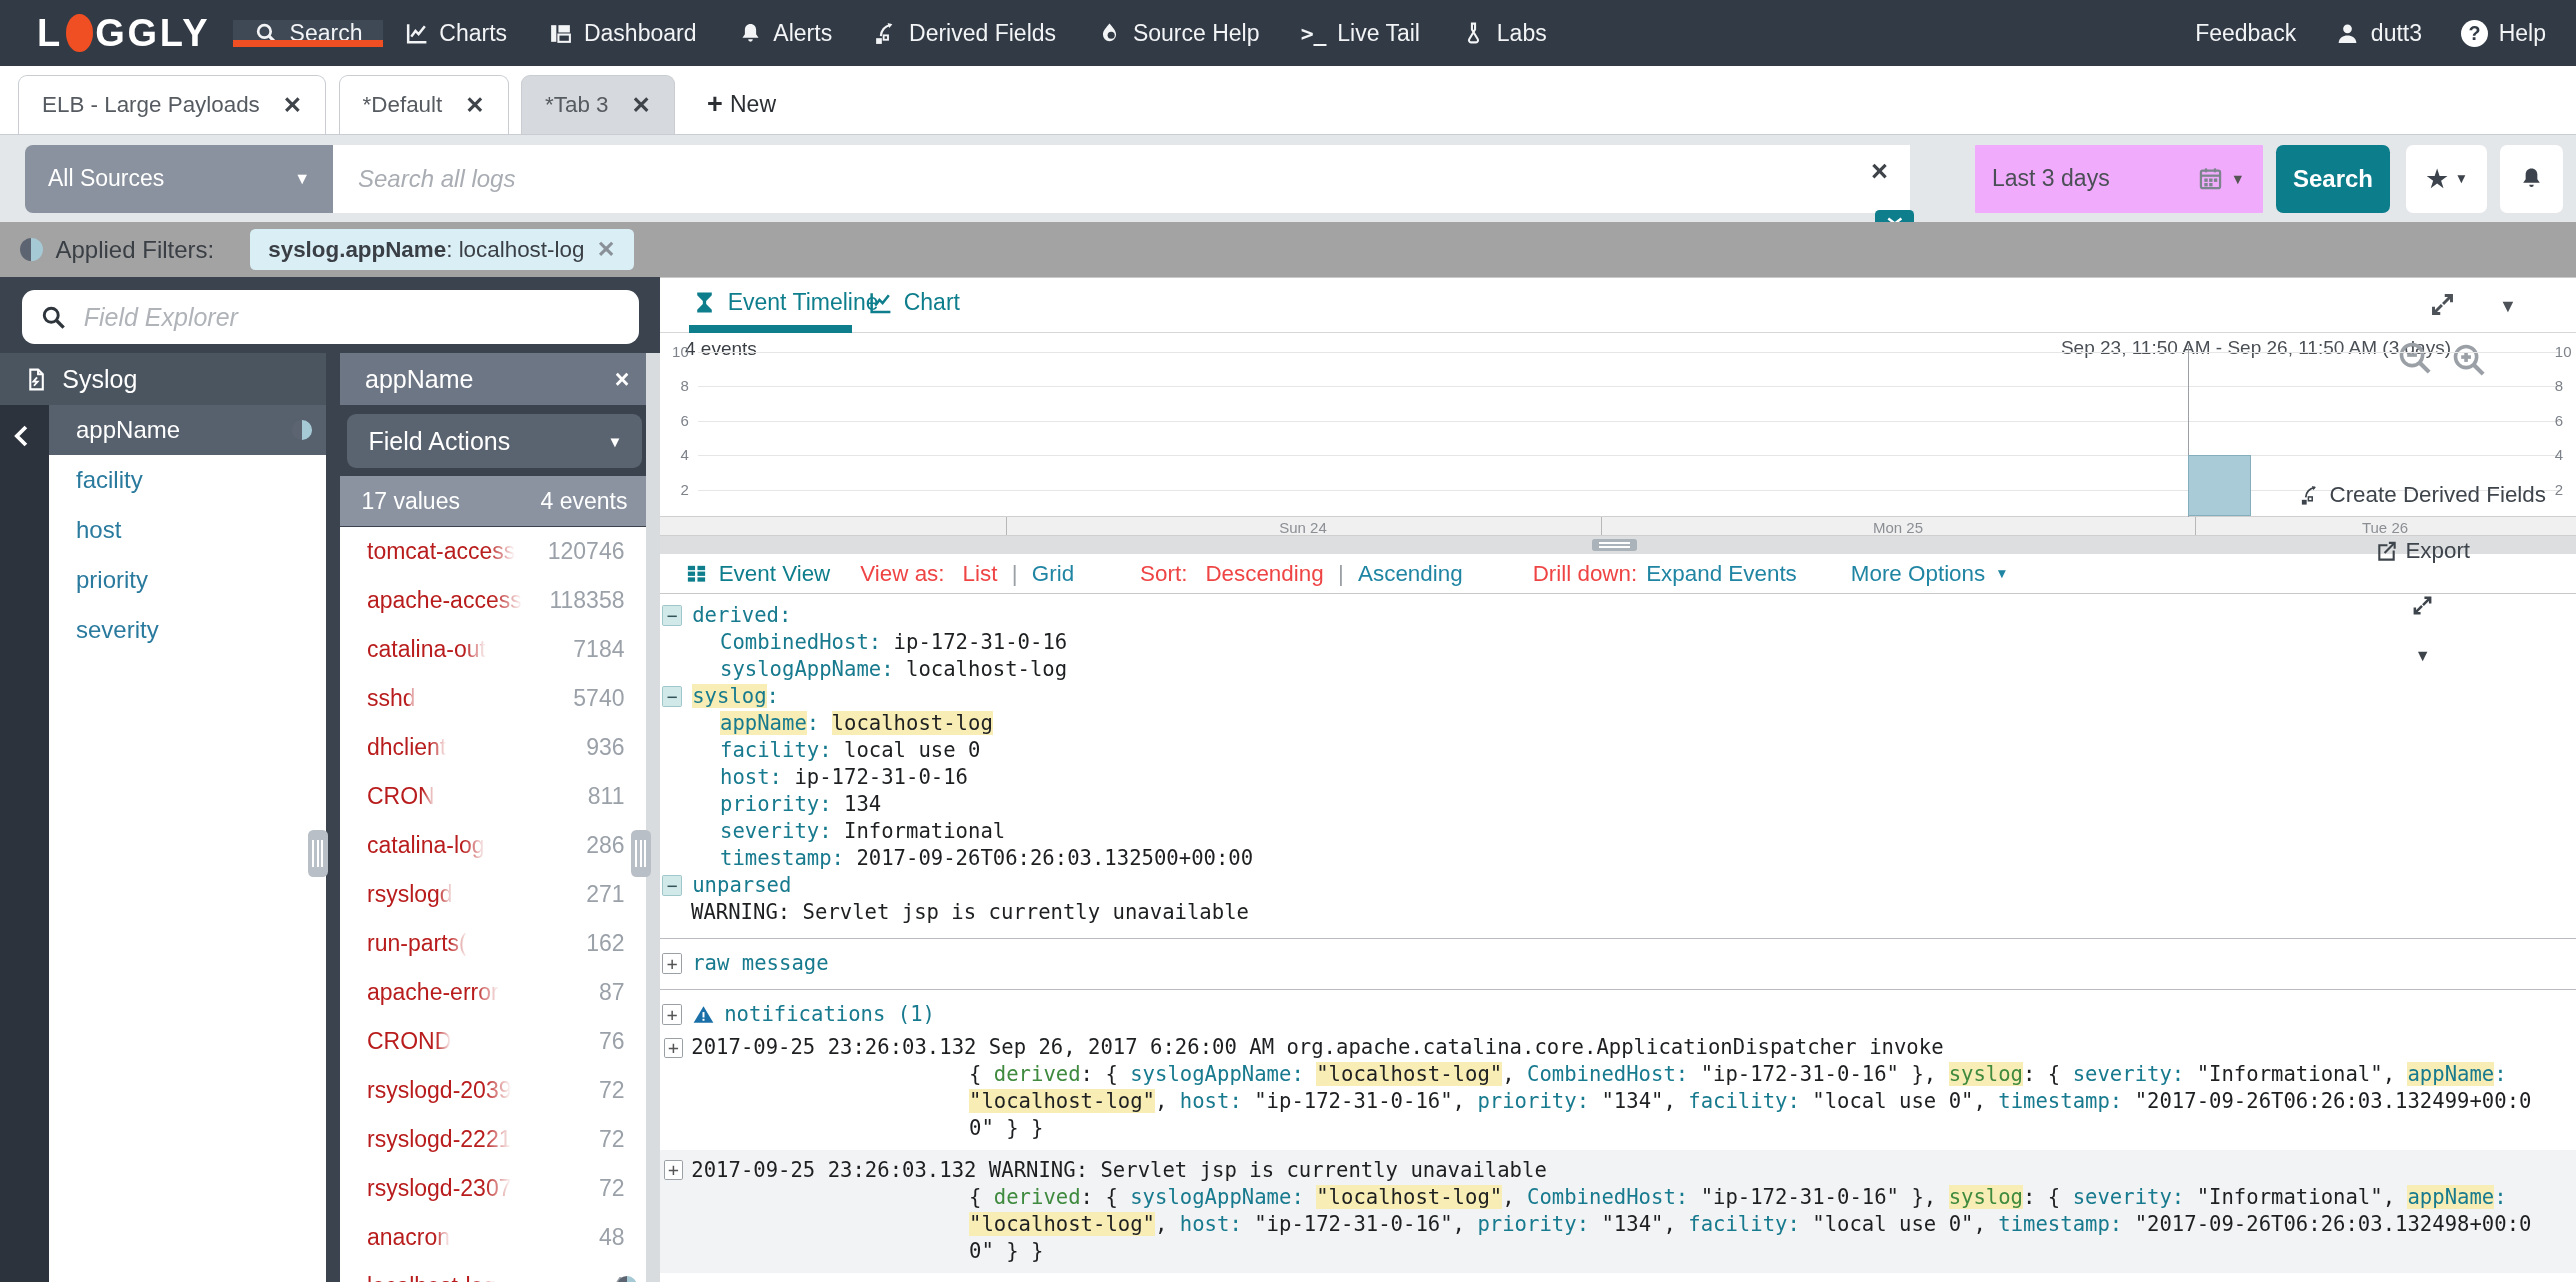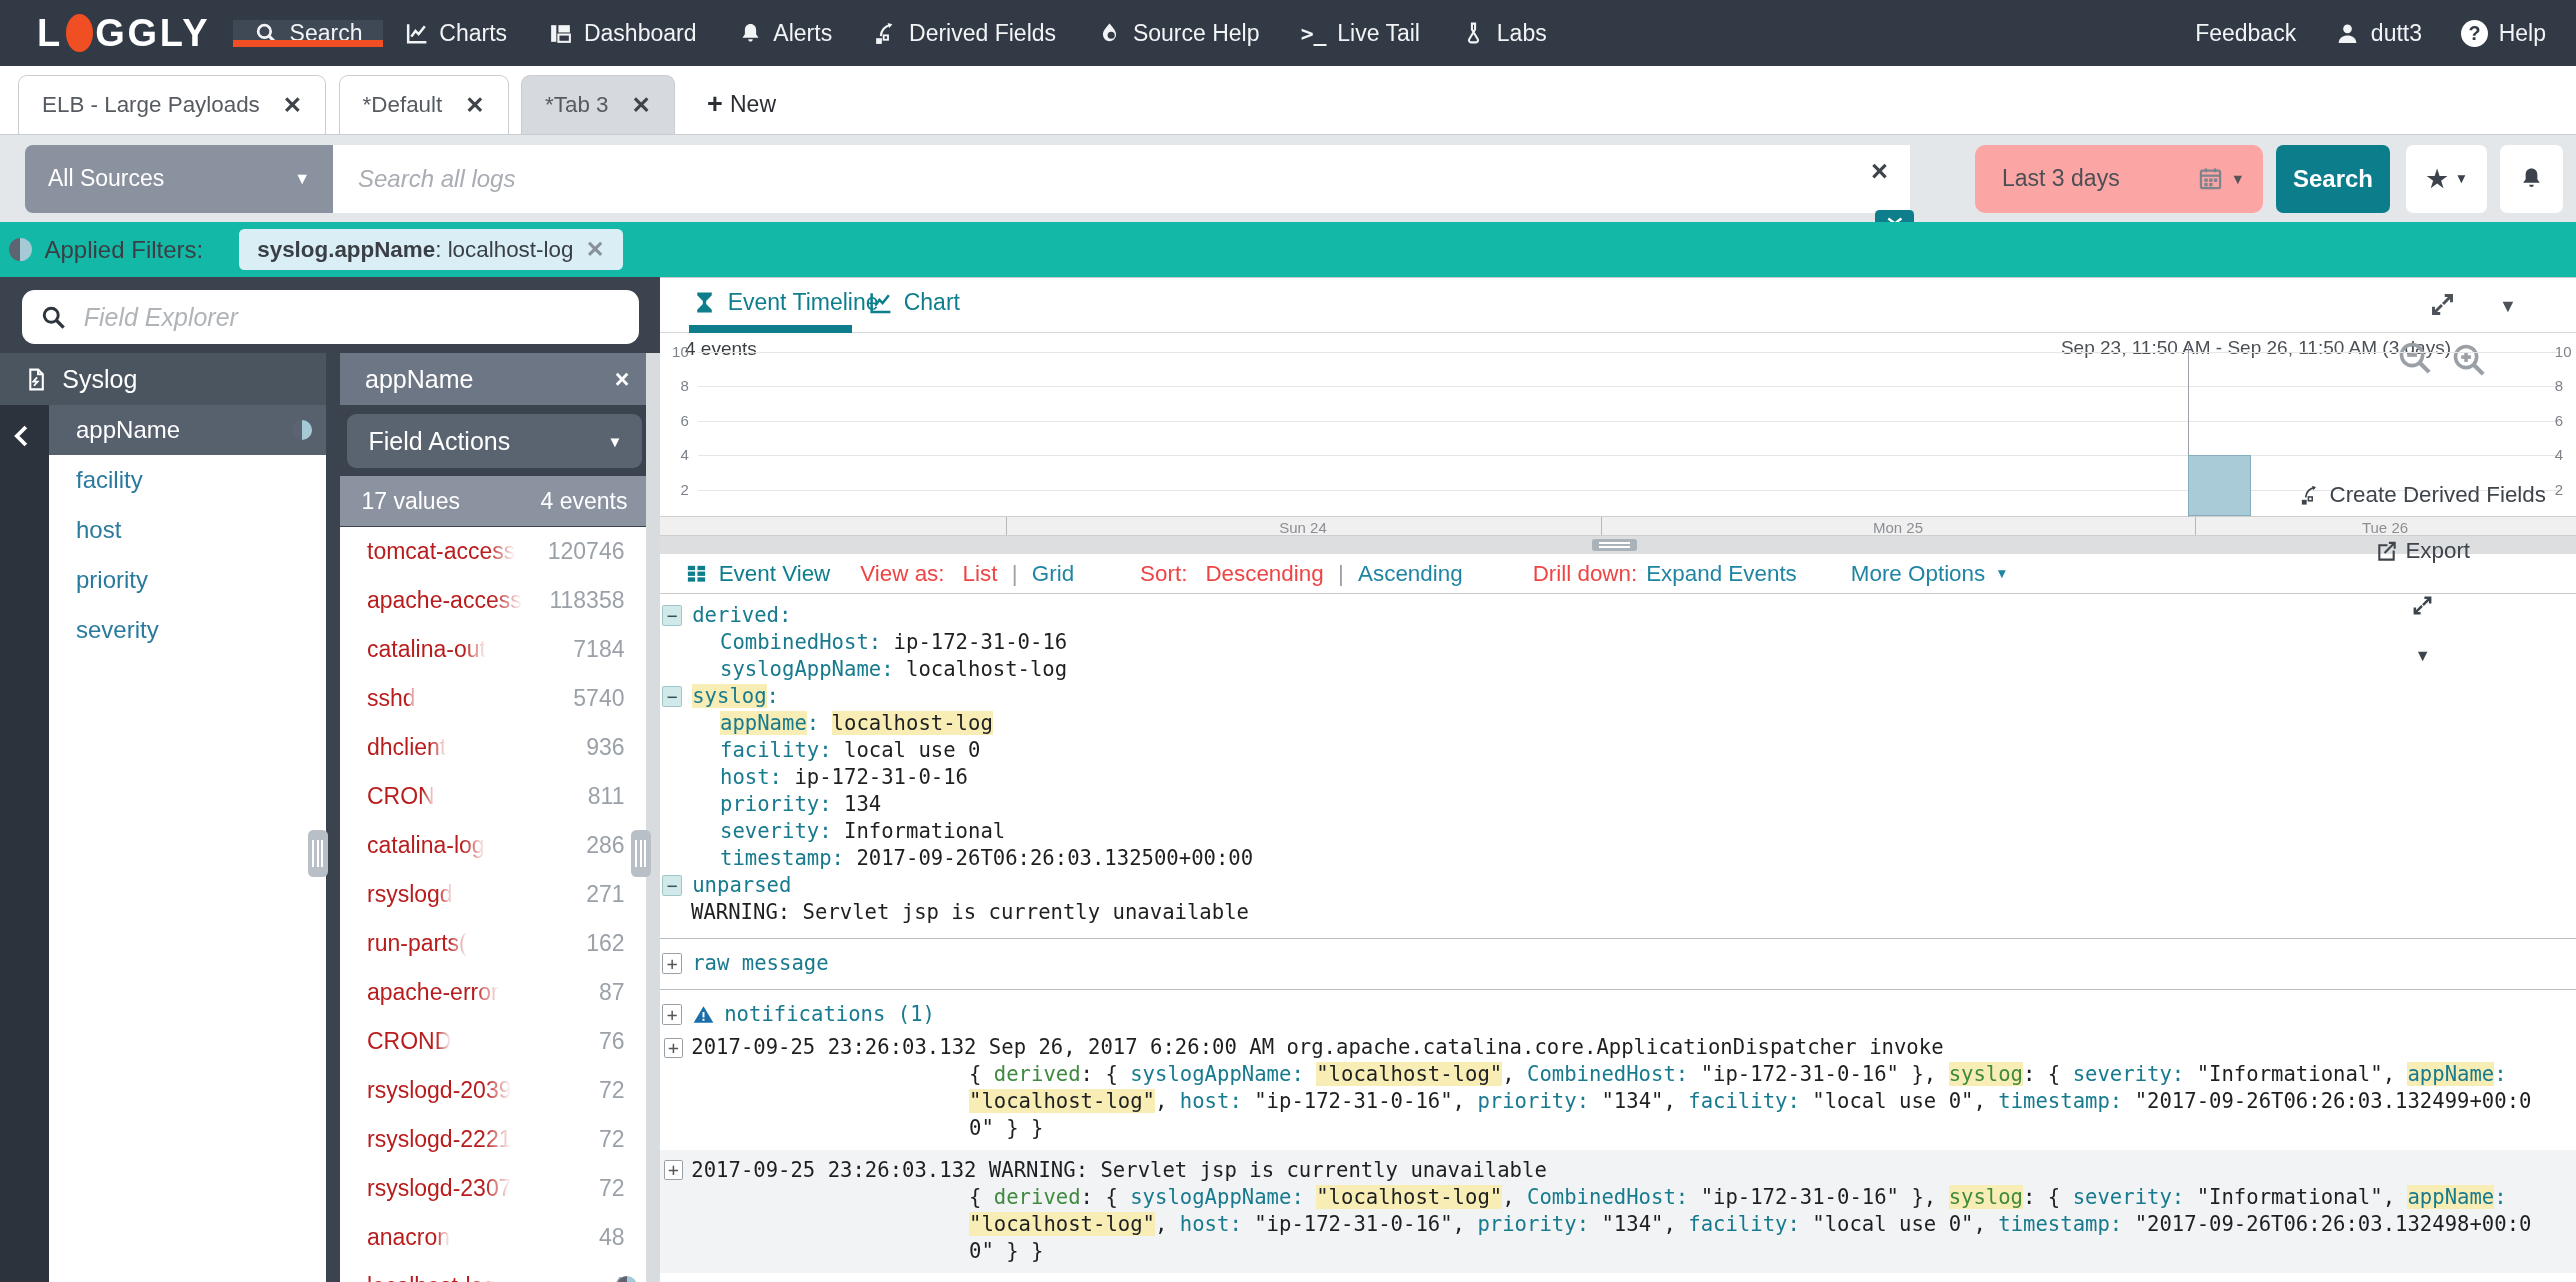--- a/index.html
+++ b/index.html
@@ -45,36 +45,36 @@
            padding:0 23px;cursor:pointer;}
   .sources .caret{margin-left:auto;font-size:16px;}
   .searchbox{position:absolute;left:333px;top:9.8px;width:1577px;height:68px;background:#fff;}
   .searchbox input{width:100%;height:100%;border:none;outline:none;font-size:24px;font-style:italic;
                    color:#55595e;padding:0 54px 0 25px;font-family:"Liberation Sans",sans-serif;}
   .searchbox input::placeholder{color:#a9adb3;}
   .clear-x{position:absolute;left:1871px;top:21.5px;font-size:29px;font-weight:bold;color:#3f444a;cursor:pointer;line-height:1;}
   .chevbadge{position:absolute;left:1875px;top:75px;width:39px;height:29px;background:#0e7e8d;
              border-radius:4.5px;display:flex;align-items:center;justify-content:center;cursor:pointer;}
   .chevbadge svg{width:19.7px;height:18px;}
-  .timerange{position:absolute;left:1975px;top:9.8px;width:288px;height:68px;background:#fca5a5;border-radius:10px;
-             display:flex;align-items:center;font-size:23px;color:#4a4f55;padding:0 18px 0 27px;cursor:pointer;}
+  .timerange{position:absolute;left:1975px;top:9.8px;width:288px;height:68px;background:#f0abfc;border-radius:1px;
+             display:flex;align-items:center;font-size:23px;color:#4a4f55;padding:0 18px 0 17px;cursor:pointer;}
   .timerange svg{width:27px;height:27px;margin-left:auto;color:#7c848d;}
   .timerange .caret{font-size:14.3px;color:#555;margin-left:7.2px;}
   .searchbtn{position:absolute;left:2276px;top:9.8px;width:114px;height:68px;background:#0c7d8b;color:#fff;
              border:none;border-radius:7.2px;font-size:24px;font-weight:bold;cursor:pointer;font-family:inherit;}
   .iconbtn{position:absolute;top:9.8px;height:68px;background:#fff;border:none;border-radius:7.2px;
            display:flex;align-items:center;justify-content:center;cursor:pointer;color:#3c434c;}
   .starbtn{left:2406px;width:81px;font-size:27px;gap:5.4px;}
   .starbtn .caret{font-size:13.4px;}
   .bellbtn{left:2500px;width:63px;}
   .bellbtn svg{width:27px;height:27px;}
 
   
-  .filterrow{position:absolute;left:0;top:222px;width:100%;height:55px;background:#14b8a6;
-             display:flex;align-items:center;padding-left:9px;}
+  .filterrow{position:absolute;left:0;top:222px;width:100%;height:55px;background:#a3a3a3;
+             display:flex;align-items:center;padding-left:20px;}
   .venn{display:inline-block;width:23px;height:23px;border-radius:50%;
         background:linear-gradient(90deg,#5b6470 50%,#a6c9d6 50%);margin-right:12.5px;}
   .filterlabel{font-size:24px;color:#3a3f45;margin-right:36px;}
   .chip{display:flex;align-items:center;background:#d9eef5;border-radius:5.4px;padding:7.2px 18px;
         font-size:22.4px;color:#3a3f45;cursor:default;}
   .chip b{font-weight:bold;}
   .chip .chip-x{margin-left:12.5px;font-weight:bold;color:#8a9097;cursor:pointer;}
 
   
   .main{position:absolute;left:0;top:277px;width:100%;bottom:0;}

